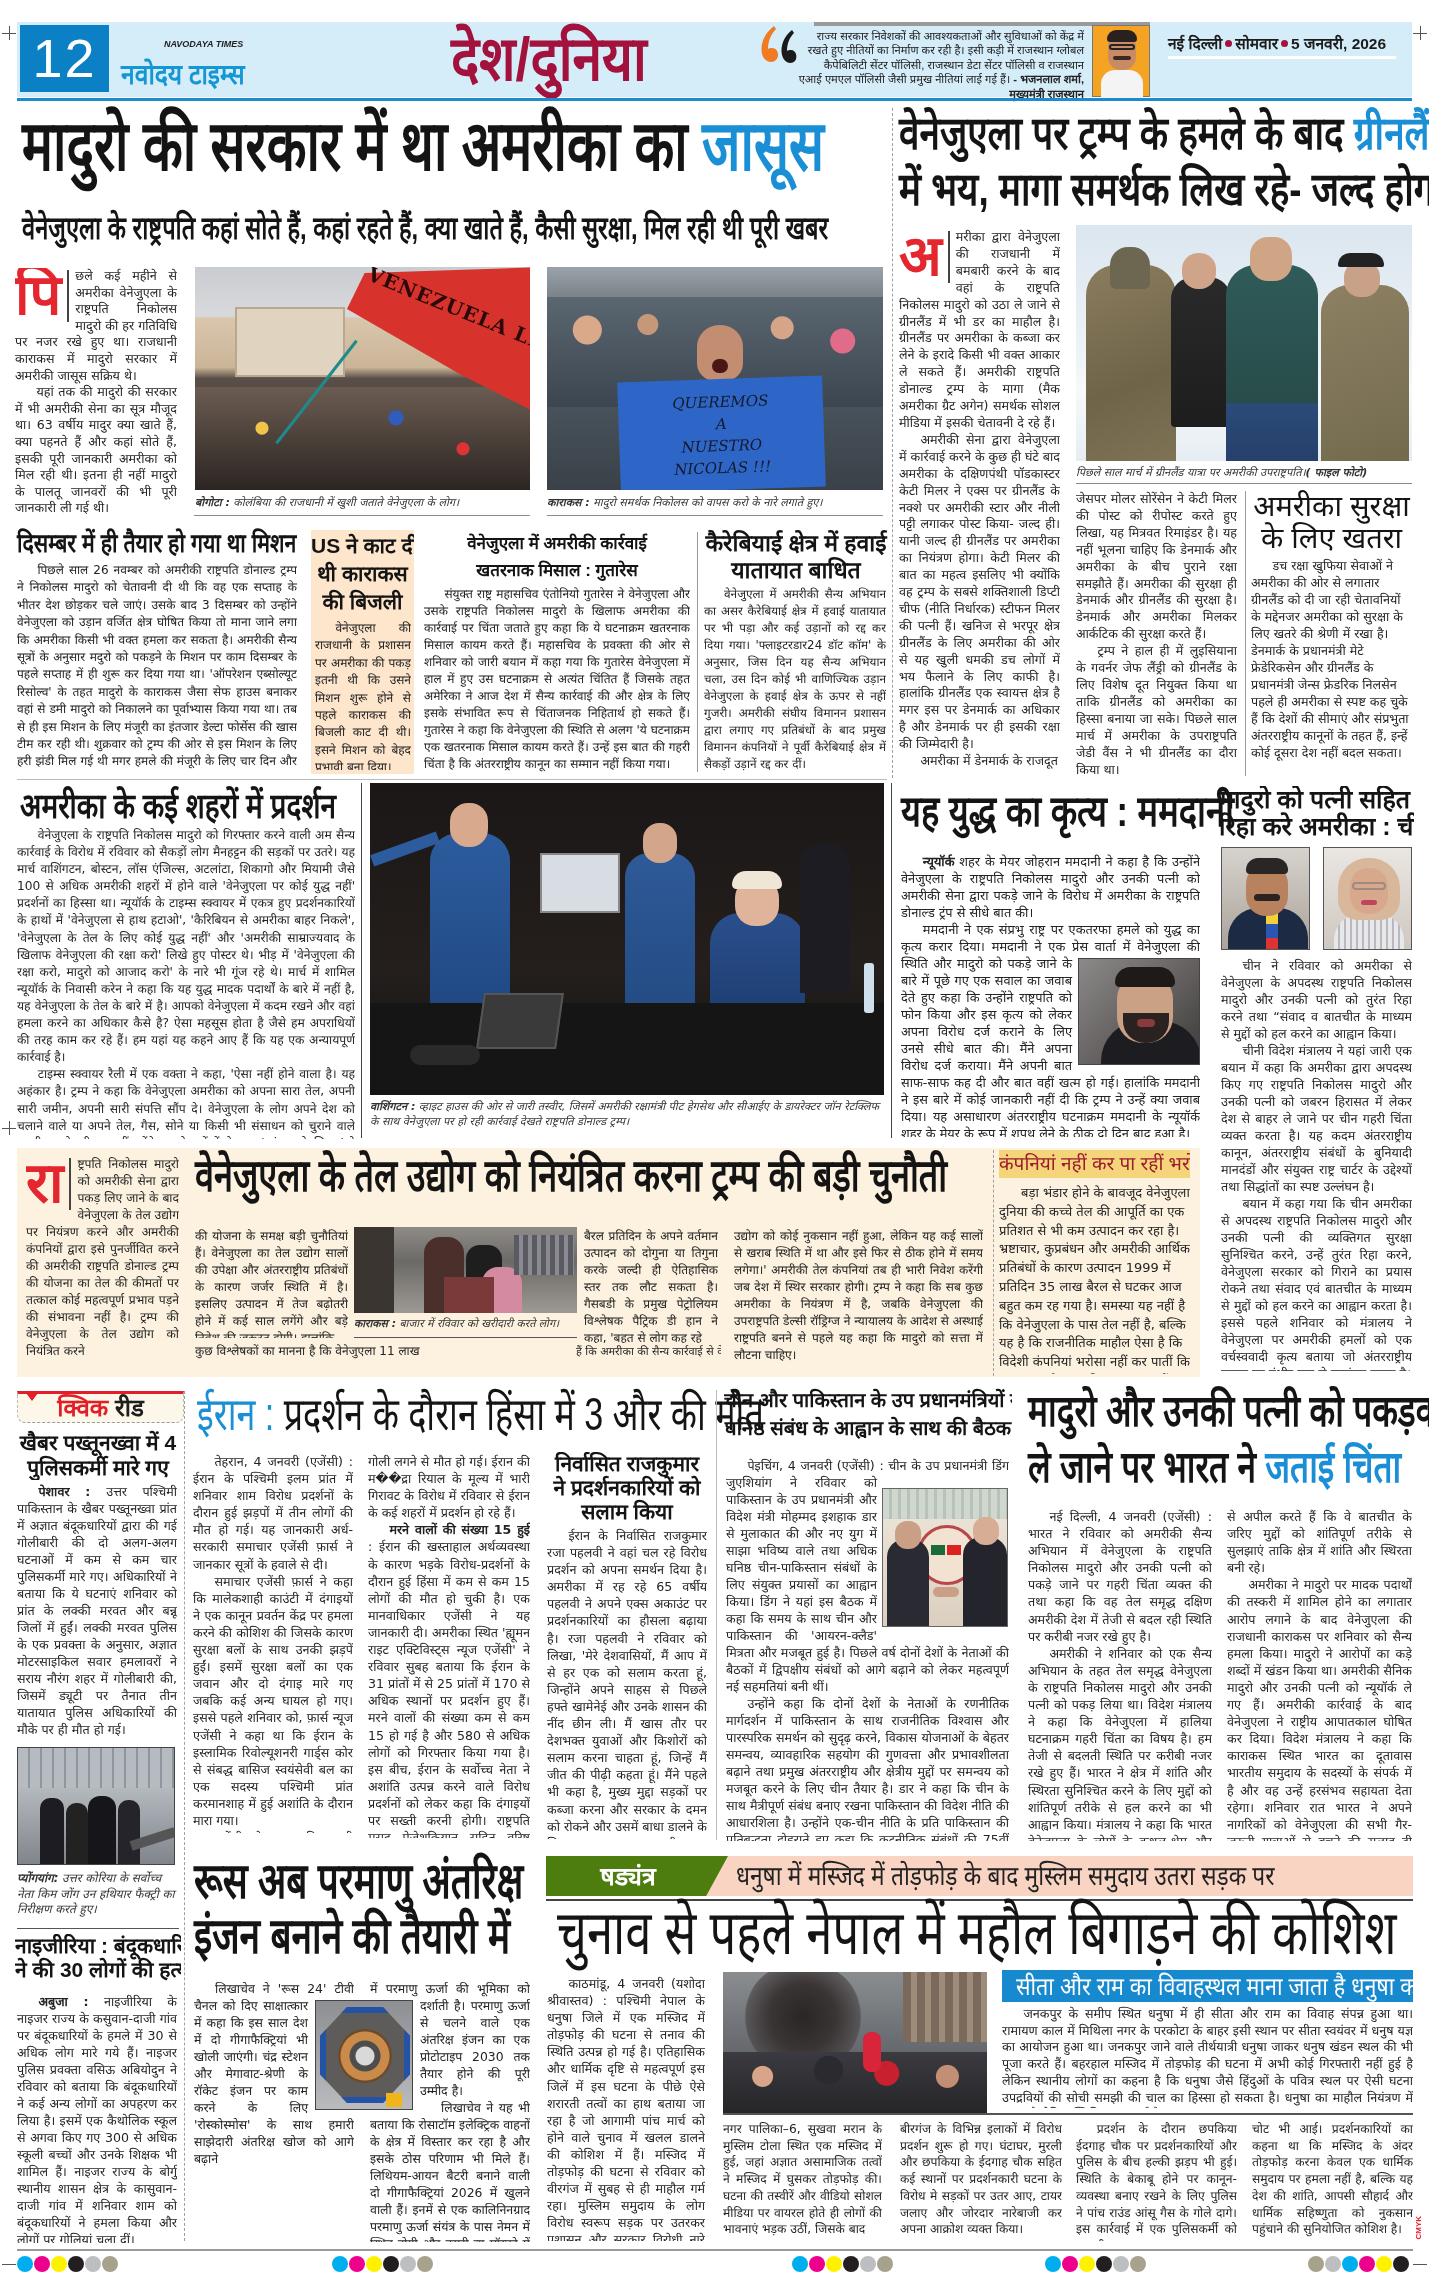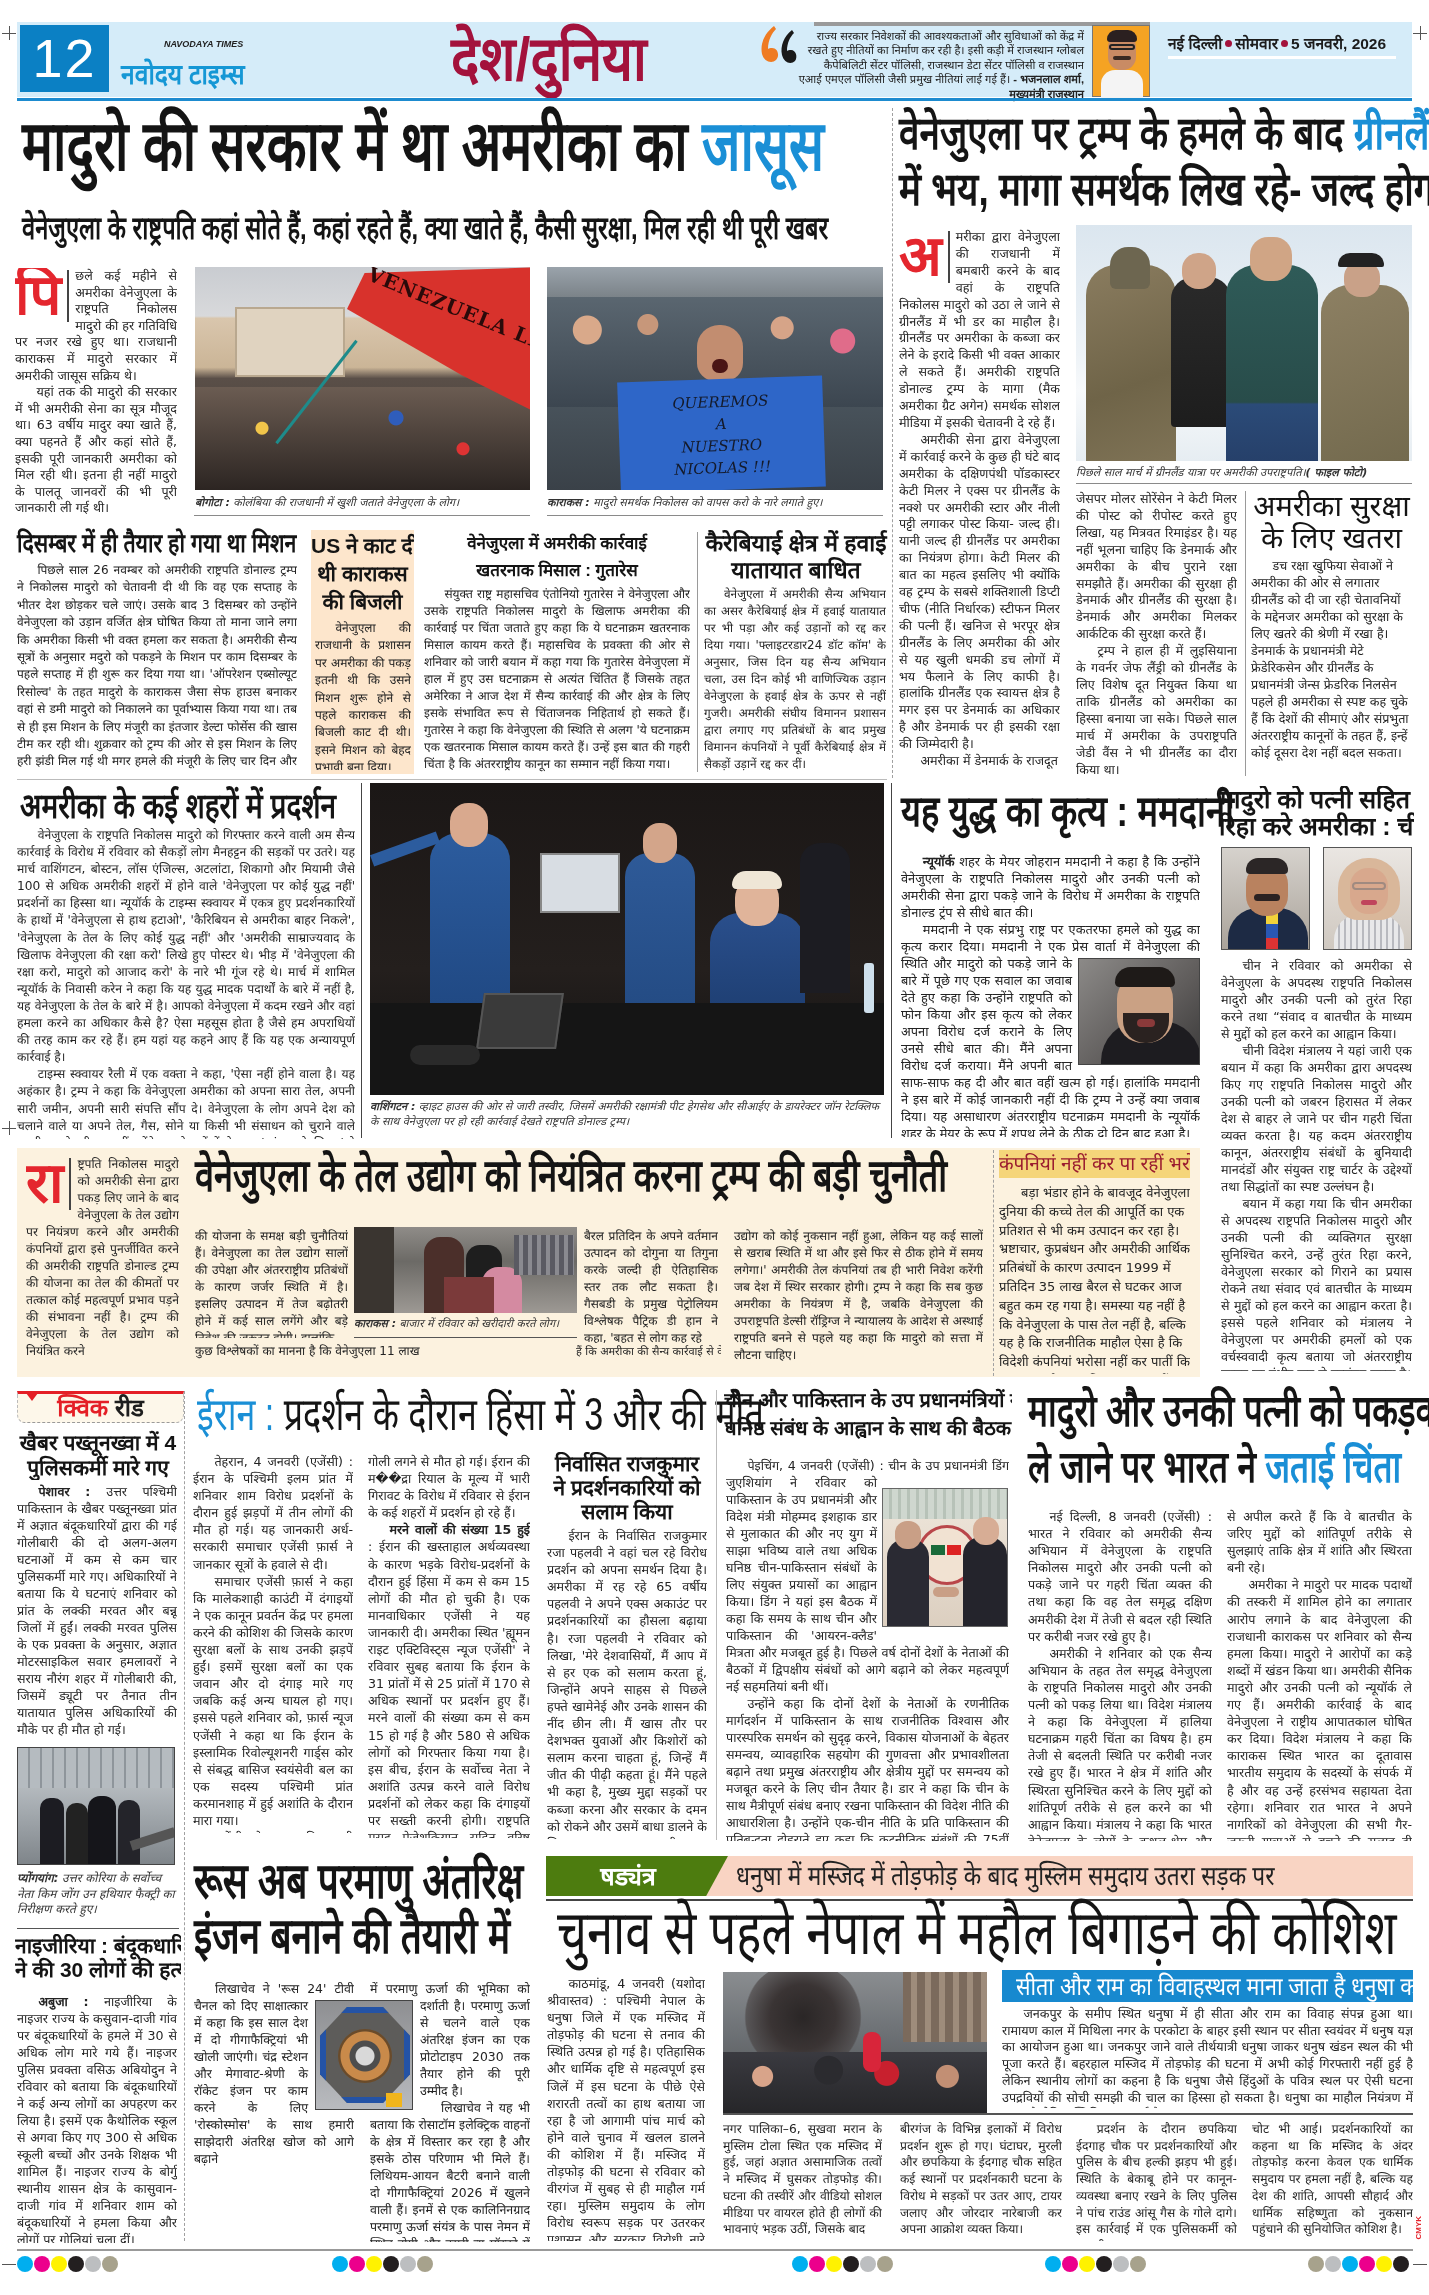--- a/index.html
+++ b/index.html
@@ -378,21 +378,21 @@
   <div class="a" style="left:80px;top:48px;width:44px;height:91px;background:#24242c;border-radius:18px 18px 0 0"></div>
   <div class="a" style="left:90px;top:28px;width:26px;height:28px;background:#d7ad95;border-radius:12px"></div>
   <div class="a" style="left:50px;top:98px;width:26px;height:10px;background:#c99f86;border-radius:5px"></div>
 </div>
 
 <div class="hl" style="left:1028px;top:1386px;font-size:44px;line-height:50px;transform:scaleX(.76)">मादुरो और उनकी पत्नी को पकड़कर</div>
 <div class="hl" style="left:1028px;top:1442px;font-size:44px;line-height:50px;transform:scaleX(.76)">
   <span>ले जाने पर भारत ने </span><span class="blue">जताई चिंता</span>
 </div>
 <div class="col" style="left:1028px;top:1508px;width:184px;height:333px;font-size:12.6px;line-height:17.1px">
-  <p>नई दिल्ली, 8 जनवरी (एजेंसी) : भारत ने रविवार को अमरीकी सैन्य अभियान में वेनेजुएला के राष्ट्रपति निकोलस मादुरो और उनकी पत्नी को पकड़े जाने पर गहरी चिंता व्यक्त की तथा कहा कि वह तेल समृद्ध दक्षिण अमरीकी देश में तेजी से बदल रही स्थिति पर करीबी नजर रखे हुए है।</p>
+  <p>नई दिल्ली, 4 जनवरी (एजेंसी) : भारत ने रविवार को अमरीकी सैन्य अभियान में वेनेजुएला के राष्ट्रपति निकोलस मादुरो और उनकी पत्नी को पकड़े जाने पर गहरी चिंता व्यक्त की तथा कहा कि वह तेल समृद्ध दक्षिण अमरीकी देश में तेजी से बदल रही स्थिति पर करीबी नजर रखे हुए है।</p>
   <p>अमरीकी ने शनिवार को एक सैन्य अभियान के तहत तेल समृद्ध वेनेजुएला के राष्ट्रपति निकोलस मादुरो और उनकी पत्नी को पकड़ लिया था। विदेश मंत्रालय ने कहा कि वेनेजुएला में हालिया घटनाक्रम गहरी चिंता का विषय है। हम तेजी से बदलती स्थिति पर करीबी नजर रखे हुए हैं। भारत ने क्षेत्र में शांति और स्थिरता सुनिश्चित करने के लिए मुद्दों को शांतिपूर्ण तरीके से हल करने का भी आह्वान किया। मंत्रालय ने कहा कि भारत वेनेजुएला के लोगों के कुशल-क्षेम और उनकी सुरक्षा के प्रति समर्थन की फिर पुष्टि करता है। हम सभी संबंधित पक्षों</p>
 </div>
 <div class="col" style="left:1227px;top:1508px;width:185px;height:333px;font-size:12.6px;line-height:17.1px">
   <p class="ni">से अपील करते हैं कि वे बातचीत के जरिए मुद्दों को शांतिपूर्ण तरीके से सुलझाएं ताकि क्षेत्र में शांति और स्थिरता बनी रहे।</p>
   <p>अमरीका ने मादुरो पर मादक पदार्थों की तस्करी में शामिल होने का लगातार आरोप लगाने के बाद वेनेजुएला की राजधानी काराकस पर शनिवार को सैन्य हमला किया। मादुरो ने आरोपों का कड़े शब्दों में खंडन किया था। अमरीकी सैनिक मादुरो और उनकी पत्नी को न्यूयॉर्क ले गए हैं। अमरीकी कार्रवाई के बाद वेनेजुएला ने राष्ट्रीय आपातकाल घोषित कर दिया। विदेश मंत्रालय ने कहा कि काराकस स्थित भारत का दूतावास भारतीय समुदाय के सदस्यों के संपर्क में है और वह उन्हें हरसंभव सहायता देता रहेगा। शनिवार रात भारत ने अपने नागरिकों को वेनेजुएला की सभी गैर-जरूरी यात्राओं से बचने की सलाह दी और वहां मौजूद सभी लोगों से अत्यधिक सावधानी बरतने का आग्रह किया।</p>
 </div>
 
 <div class="hl" style="left:194px;top:1853px;font-size:50px;line-height:56px;transform:scaleX(.74)">रूस अब परमाणु अंतरिक्ष</div>
 <div class="hl" style="left:194px;top:1908px;font-size:50px;line-height:56px;transform:scaleX(.74)">इंजन बनाने की तैयारी में</div>
 <div class="col" style="left:194px;top:1980px;width:160px;height:262px;font-size:12.4px;line-height:17px">

